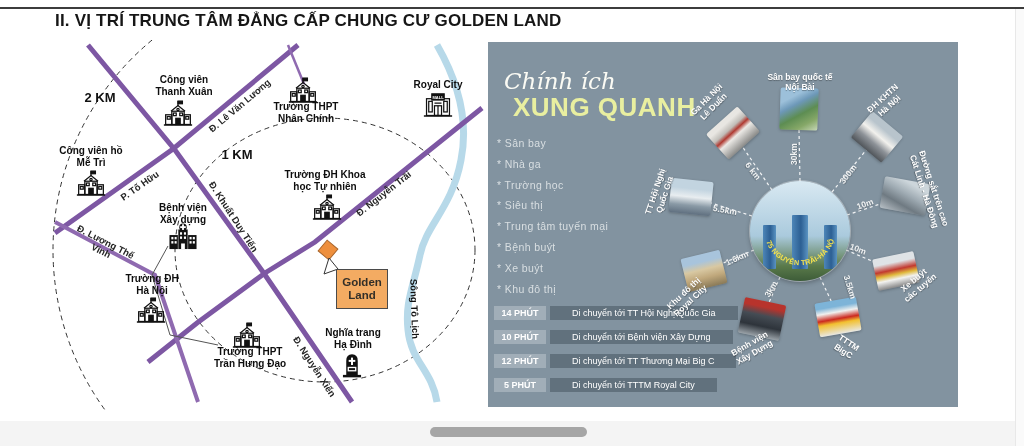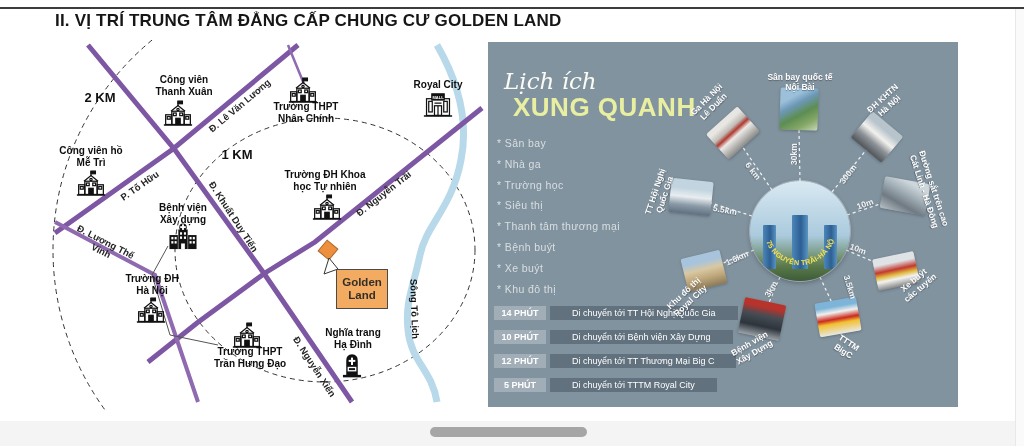--- a/index.html
+++ b/index.html
@@ -274,29 +274,29 @@
         </g>
         <rect x="12.5" y="20" width="9" height="4" fill="none" stroke="#fff" stroke-width="1.6"></rect>
         <rect x="6" y="29" width="22" height="3" fill="#111"></rect>
       </svg>
     </span>
 
   <div class="abs pre" id="gl-box">Golden
 Land</div>
 
   <div class="abs" id="panel"></div>
-  <div class="abs" id="panel-script">Lịch ích</div>
+  <div class="abs" id="panel-script">Chính ích</div>
   <div class="abs" id="panel-main">XUNG QUANH</div>
 
   <div class="abs" style="left:497px;top:133px;z-index:6">
     <div class="amen">* Sân bay</div>
     <div class="amen">* Nhà ga</div>
     <div class="amen">* Trường học</div>
     <div class="amen">* Siêu thị</div>
-    <div class="amen">* Thanh tâm thương mại</div>
+    <div class="amen">* Trung tâm tuyến mại</div>
     <div class="amen">* Bệnh buýt</div>
     <div class="amen">* Xe buýt</div>
     <div class="amen">* Khu đô thị</div>
   </div>
 
   <svg id="spoke-svg" width="1024" height="446" viewBox="0 0 1024 446">
     <g stroke="rgba(255,255,255,.9)" stroke-width="1.2" stroke-dasharray="3,3">
       <line x1="772" y1="190" x2="742" y2="146"></line>
       <line x1="800" y1="181" x2="799" y2="130"></line>
       <line x1="832" y1="192" x2="867" y2="149"></line>

